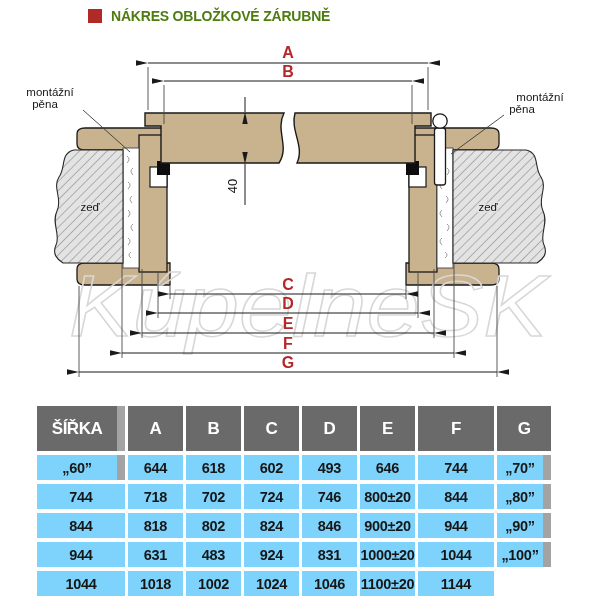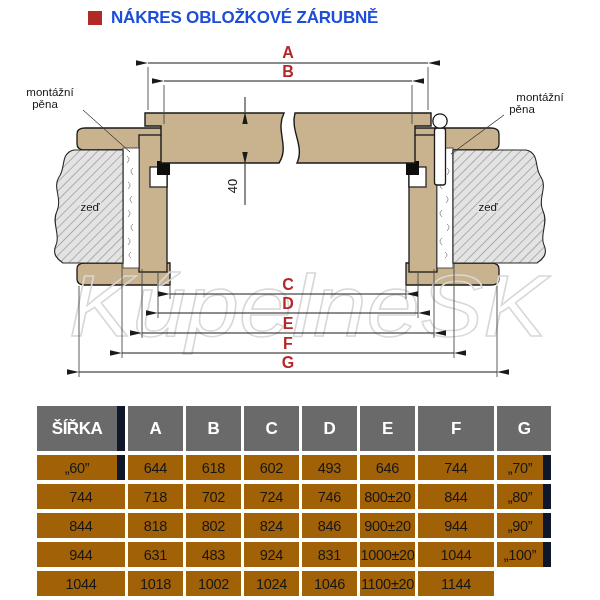--- a/index.html
+++ b/index.html
@@ -1,31 +1,31 @@
 <!DOCTYPE html>
 <html><head>
 <meta charset="utf-8">
 <style>
   html,body{margin:0;padding:0;background:#fff;}
   #page{position:relative;width:600px;height:600px;background:#fff;overflow:hidden;
         font-family:"Liberation Sans","DejaVu Sans",sans-serif;}
   
   #title-row{position:absolute;left:88px;top:8px;display:flex;align-items:center;}
   #title-sq{width:14px;height:14px;background:#b02a26;margin-right:9px;flex:0 0 auto;}
-  #title-tx{font-size:17px;font-weight:bold;color:#1d4ed8;letter-spacing:-0.2px;white-space:nowrap;}
+  #title-tx{font-size:14px;font-weight:bold;color:#4d7c0f;letter-spacing:-0.2px;white-space:nowrap;}
   
   #drawing{position:absolute;left:0;top:0;}
   
   #size-table{position:absolute;left:37px;top:406px;display:grid;
       grid-template-columns:88px 55px 55px 55px 55px 55px 76px 54px;
       gap:4px 3px;}
   .cell{display:flex;align-items:center;justify-content:center;white-space:nowrap;}
   .head{background:#6a6a6a;color:#ffffff;font-weight:bold;font-size:17px;height:45px;letter-spacing:-0.5px;}
-  .body{background:#a16207;color:#161616;font-weight:normal;font-size:14.5px;height:25px;letter-spacing:-0.3px;}
-  .first{border-right:8px solid #0f172a;}
+  .body{background:#7dd3fc;color:#161616;font-weight:bold;font-size:14.5px;height:25px;letter-spacing:-0.3px;}
+  .first{border-right:8px solid #a3a3a3;}
   text{font-family:"Liberation Sans","DejaVu Sans",sans-serif;}
 </style>
 </head>
 <body>
 
 <div id="page">
 
   <div id="title-row">
     <div id="title-sq"></div>
     <div id="title-tx">NÁKRES OBLOŽKOVÉ ZÁRUBNĚ</div>

